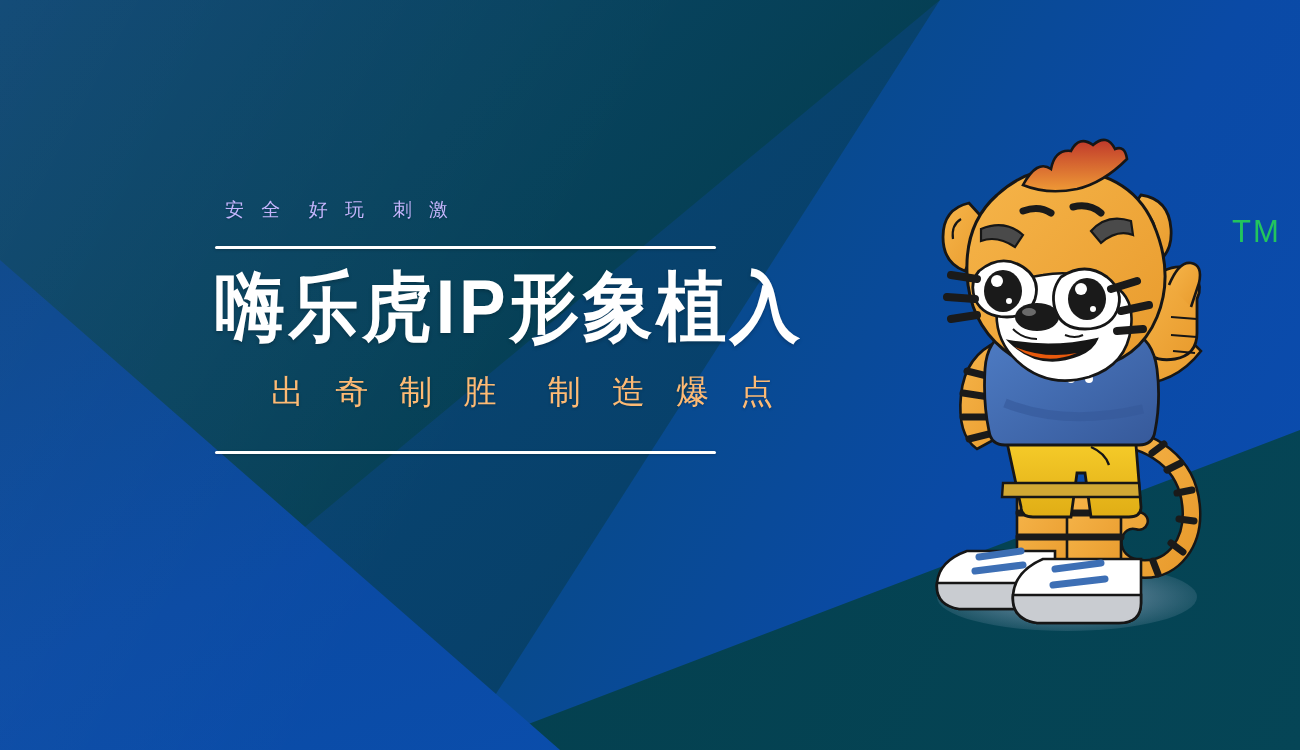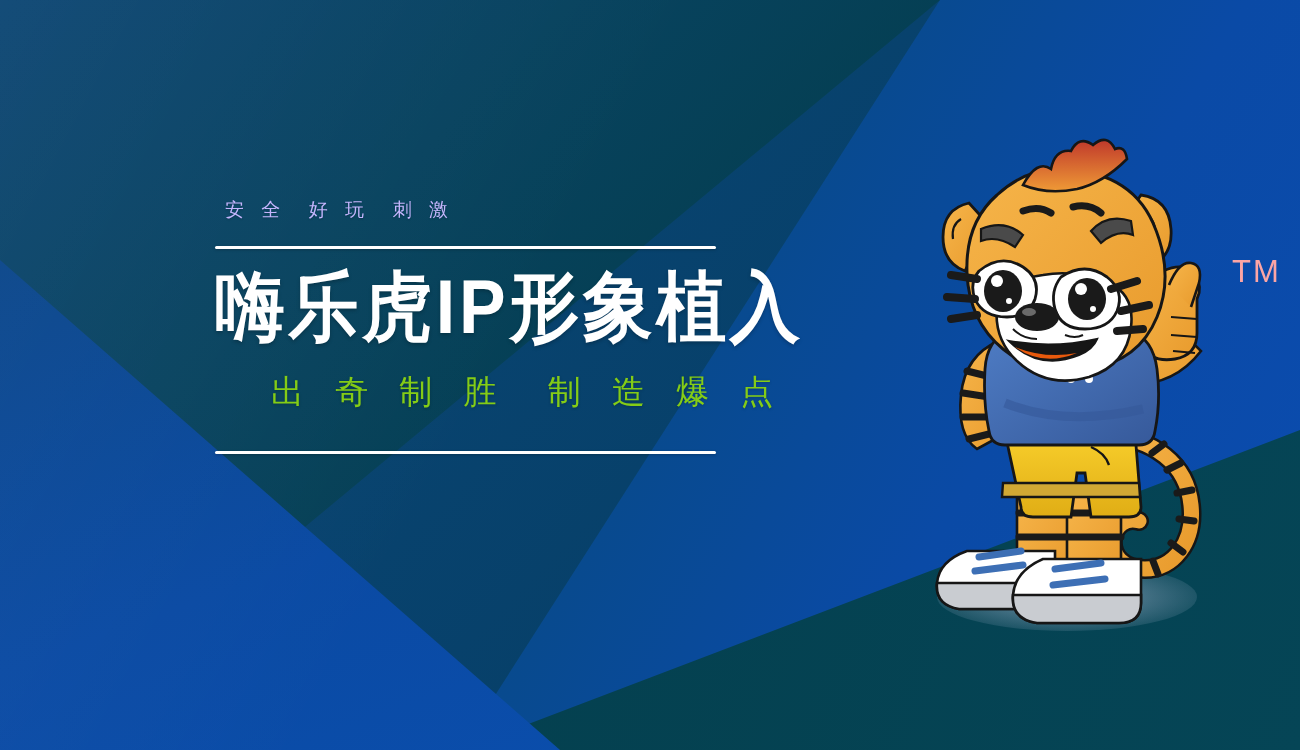--- a/index.html
+++ b/index.html
@@ -71,35 +71,35 @@
     letter-spacing:4px;
     line-height:1.02;
     white-space:pre;
     transform:scaleX(0.92);
     transform-origin:left center;
     font-stretch:condensed;
     text-shadow:0 2px 4px rgba(0,0,0,.22);
   }
   .subtitle{
     margin-top:29px;
-    color:#84cc16;
+    color:#fdba74;
     font-size:33px;
     font-weight:400;
     letter-spacing:11px;
     white-space:pre;
     padding-left:56px;
     line-height:1;
     text-shadow:0 1px 3px rgba(0,0,0,.22);
   }
 
   
   .tm{
     position:absolute;left:1232px;top:216px;
-    color:#fca5a5;font-size:31px;letter-spacing:2px;
-    font-weight:400;line-height:1;margin-top:40px;
+    color:#22c55e;font-size:31px;letter-spacing:2px;
+    font-weight:400;line-height:1;
   }
 
   
   .mascot{position:absolute;left:905px;top:165px;width:330px;height:480px;}
   .mascot svg{display:block;width:100%;height:100%;overflow:visible;}
 </style>
 </head>
 <body>
 
 <div id="stage">

